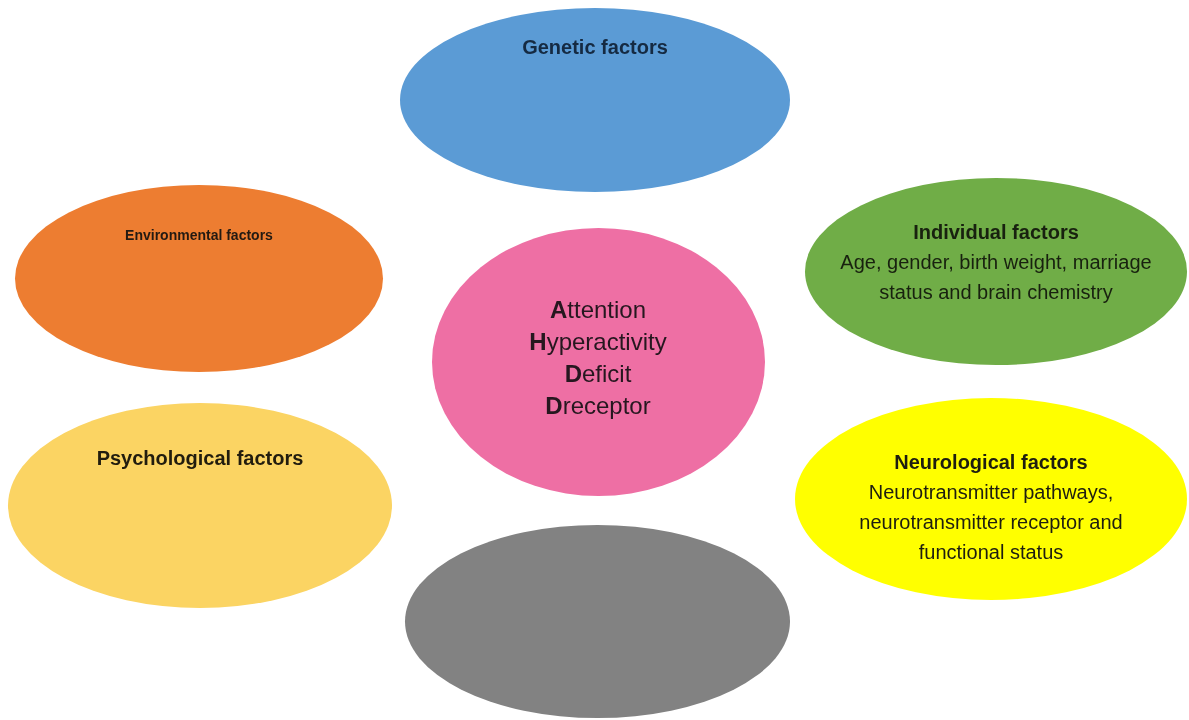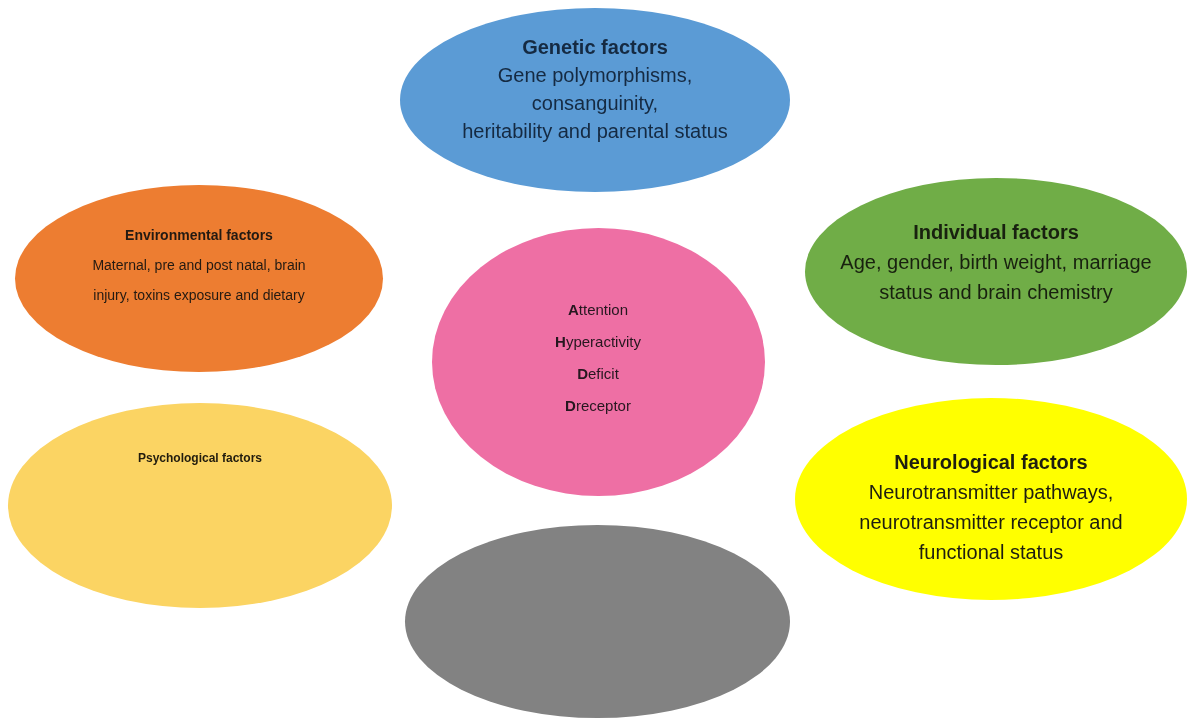--- a/index.html
+++ b/index.html
@@ -28,50 +28,45 @@
   #el-genetic       { left: 400px; top: 8px;   width: 390px; height: 184px; }
   #lb-genetic       { left: 385px; top: 33px;  width: 420px; font-size: 20px; line-height: 28px; }
 
   #el-environmental { left: 15px;  top: 185px; width: 368px; height: 187px; }
   #lb-environmental { left: 4px;   top: 220px; width: 390px; font-size: 14px; line-height: 30px; }
 
   #el-individual    { left: 805px; top: 178px; width: 382px; height: 187px; }
   #lb-individual    { left: 796px; top: 217px; width: 400px; font-size: 20px; line-height: 30px; }
 
   #el-adhd          { left: 432px; top: 228px; width: 333px; height: 268px; }
-  #lb-adhd          { left: 448px; top: 294px; width: 300px; font-size: 15px; line-height: 32px; }
+  #lb-adhd          { left: 448px; top: 294px; width: 300px; font-size: 24px; line-height: 32px; }
   #lb-adhd .b       { font-weight: bold; }
 
   #el-psychological { left: 8px;   top: 403px; width: 384px; height: 205px; }
-  #lb-psychological { left: 5px;   top: 443px; width: 390px; font-size: 12px; line-height: 31px; }
+  #lb-psychological { left: 5px;   top: 443px; width: 390px; font-size: 20px; line-height: 31px; }
 
   #el-neurological  { left: 795px; top: 398px; width: 392px; height: 202px; }
   #lb-neurological  { left: 791px; top: 447px; width: 400px; font-size: 20px; line-height: 30px; }
 
   #el-associated    { left: 405px; top: 525px; width: 385px; height: 193px; }
   #lb-associated    { left: 395px; top: 563px; width: 405px; font-size: 20px; line-height: 30px; }
 </style>
 </head>
 <body>
 
 <div class="stage">
 
   <div class="ellipse" id="el-genetic" style="background: rgb(91, 155, 213);"></div>
   <div class="label" id="lb-genetic" style="color: rgb(21, 42, 66);">
     <div class="title">Genetic factors</div>
-    <div class="body">Gene polymorphisms,
-consanguinity,
-heritability and parental status</div>
   </div>
 
   <div class="ellipse" id="el-environmental" style="background: rgb(237, 125, 49);"></div>
   <div class="label" id="lb-environmental" style="color: rgb(35, 26, 18);">
     <div class="title">Environmental factors</div>
-    <div class="body">Maternal, pre and post natal, brain
-injury, toxins exposure and dietary</div>
   </div>
 
   <div class="ellipse" id="el-individual" style="background: rgb(112, 173, 71);"></div>
   <div class="label" id="lb-individual" style="color: rgb(24, 33, 15);">
     <div class="title">Individual factors</div>
     <div class="body">Age, gender, birth weight, marriage
 status and brain chemistry</div>
   </div>
 
   <div class="ellipse" id="el-adhd" style="background: rgb(238, 111, 164);"></div>

